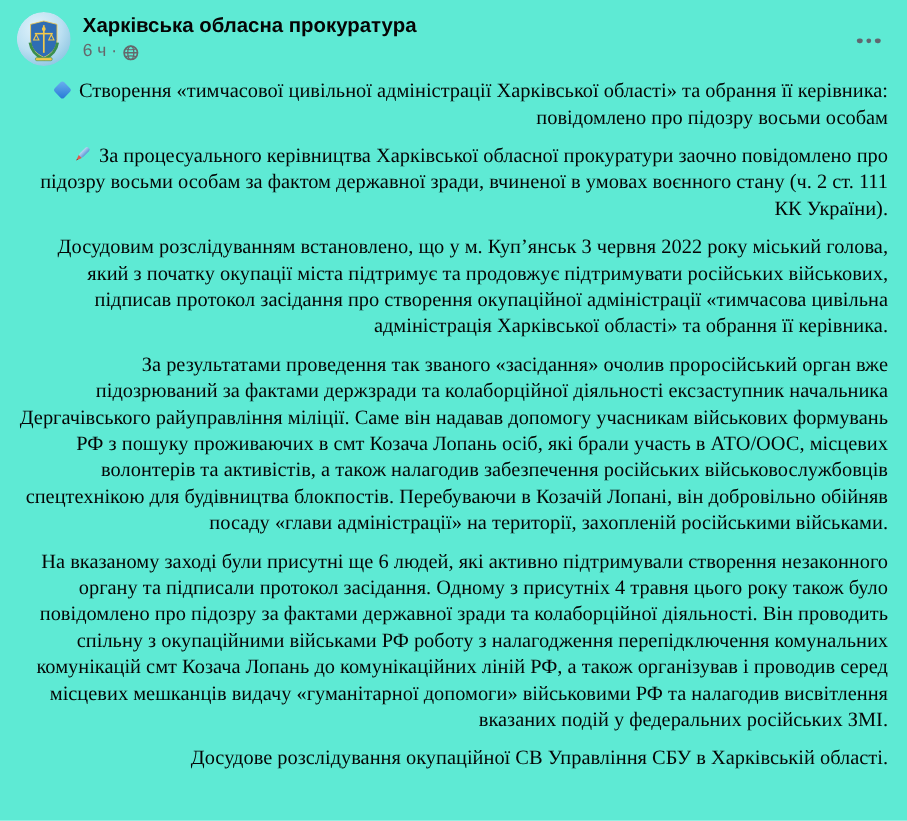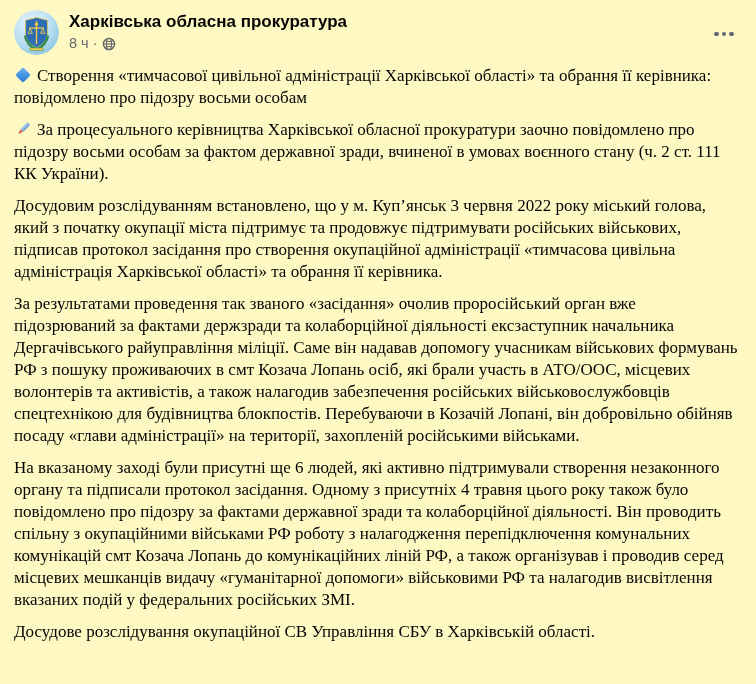--- a/index.html
+++ b/index.html
@@ -8,22 +8,23 @@
     width: 756px;
     height: 684px;
     overflow: hidden;
     font-family: "Liberation Sans", "DejaVu Sans", sans-serif;
     color: #050505;
     position: relative;
   }
   .post-card {
     width: 756px;
     min-height: 684px;
-    background: #fef9c3;
+    background: #5eead4;
     padding: 0 0 8px 0;
+    text-align: right;
   }
   
   .post-header {
     display: flex;
     align-items: flex-start;
     padding: 10px 16px 8px 14px;
     position: relative;
   }
   .avatar-wrap {
     width: 45px;
@@ -121,21 +122,21 @@
         <circle cx="22.5" cy="14.2" r="1.6" fill="#f2c94c"></circle>
         <path d="M11 25.5 C12 32.5 16.5 36.8 22.5 39.4" fill="none" stroke="#3a8f4d" stroke-width="2.4"></path>
         <path d="M34 25.5 C33 32.5 28.5 36.8 22.5 39.4" fill="none" stroke="#3a8f4d" stroke-width="2.4"></path>
         <rect x="15.5" y="38" width="14" height="2.6" rx="1.2" fill="#f2c94c" stroke="#3a8f4d" stroke-width="0.5"></rect>
       </svg>
     </div>
 
     <div class="header-texts">
       <a class="page-name">Харківська обласна прокуратура</a>
       <div class="meta-row">
-        <span class="timestamp">8 ч</span>
+        <span class="timestamp">6 ч</span>
         <span class="meta-dot">·</span>
         <svg class="globe" viewBox="0 0 16 16">
           <circle cx="8" cy="8" r="6.4" fill="none" stroke="#65676B" stroke-width="1.6"></circle>
           <ellipse cx="8" cy="8" rx="2.9" ry="6.4" fill="none" stroke="#65676B" stroke-width="1.3"></ellipse>
           <line x1="1.6" y1="8" x2="14.4" y2="8" stroke="#65676B" stroke-width="1.3"></line>
           <path d="M3 4.2 C5 5.4 11 5.4 13 4.2" fill="none" stroke="#65676B" stroke-width="1.1"></path>
           <path d="M3 11.8 C5 10.6 11 10.6 13 11.8" fill="none" stroke="#65676B" stroke-width="1.1"></path>
         </svg>
       </div>
     </div>

